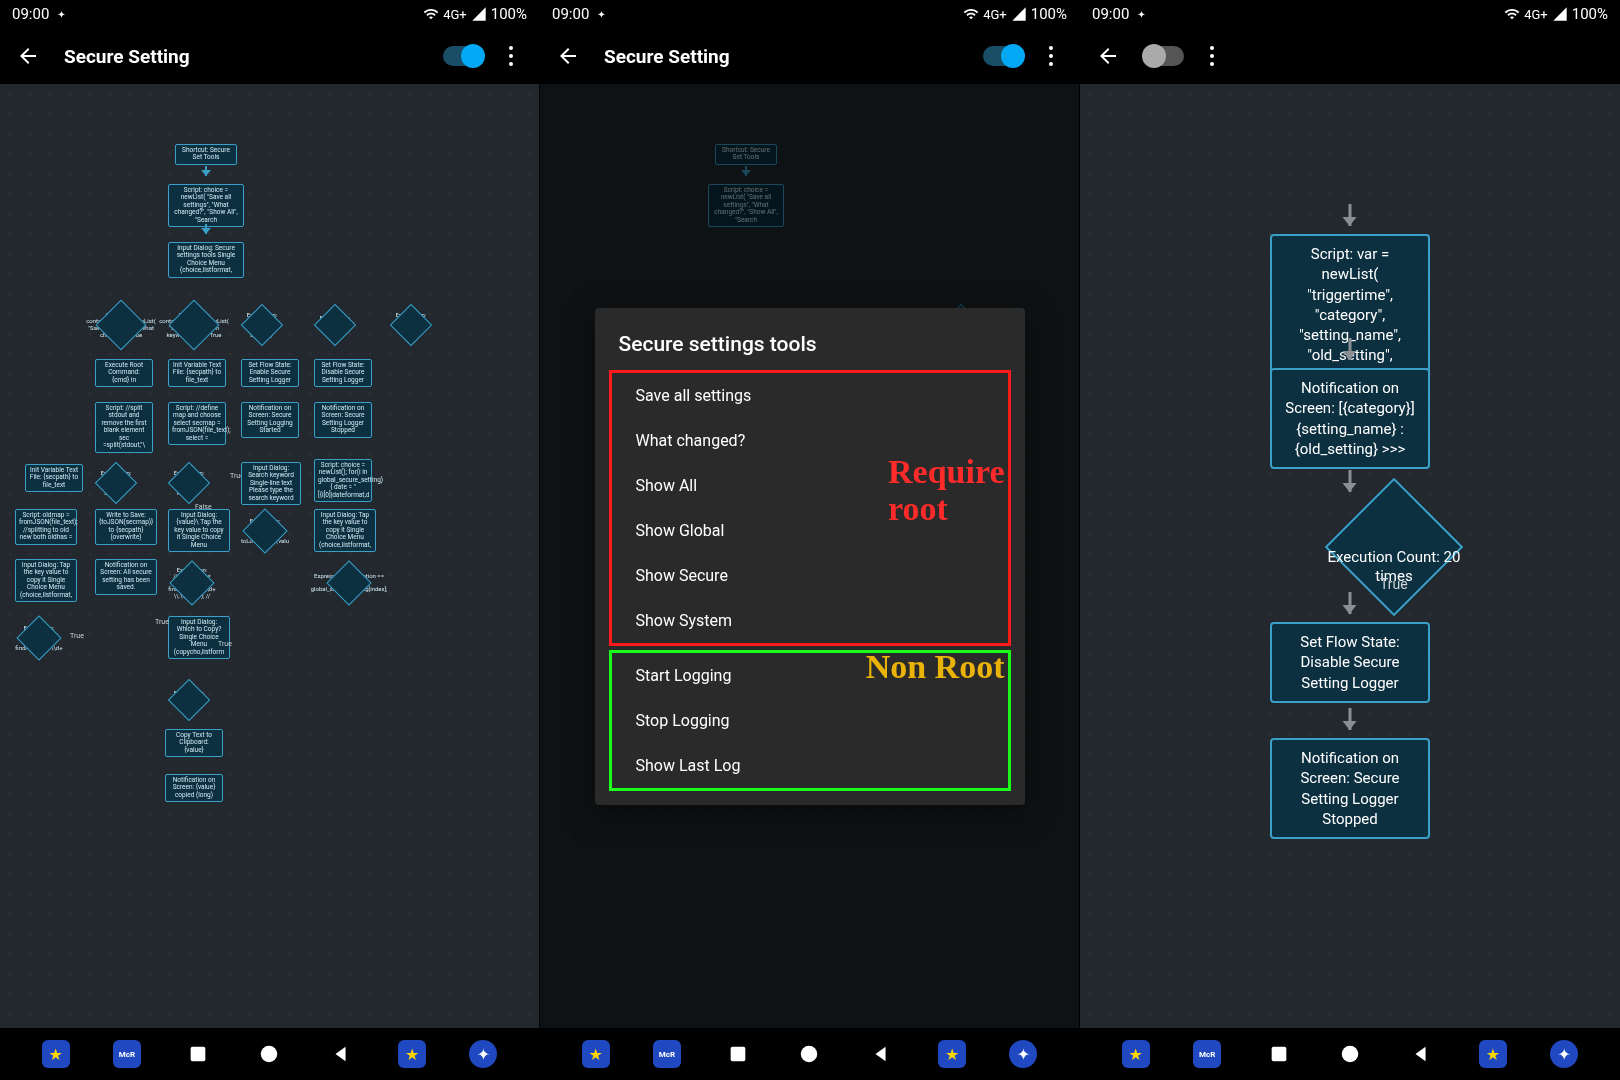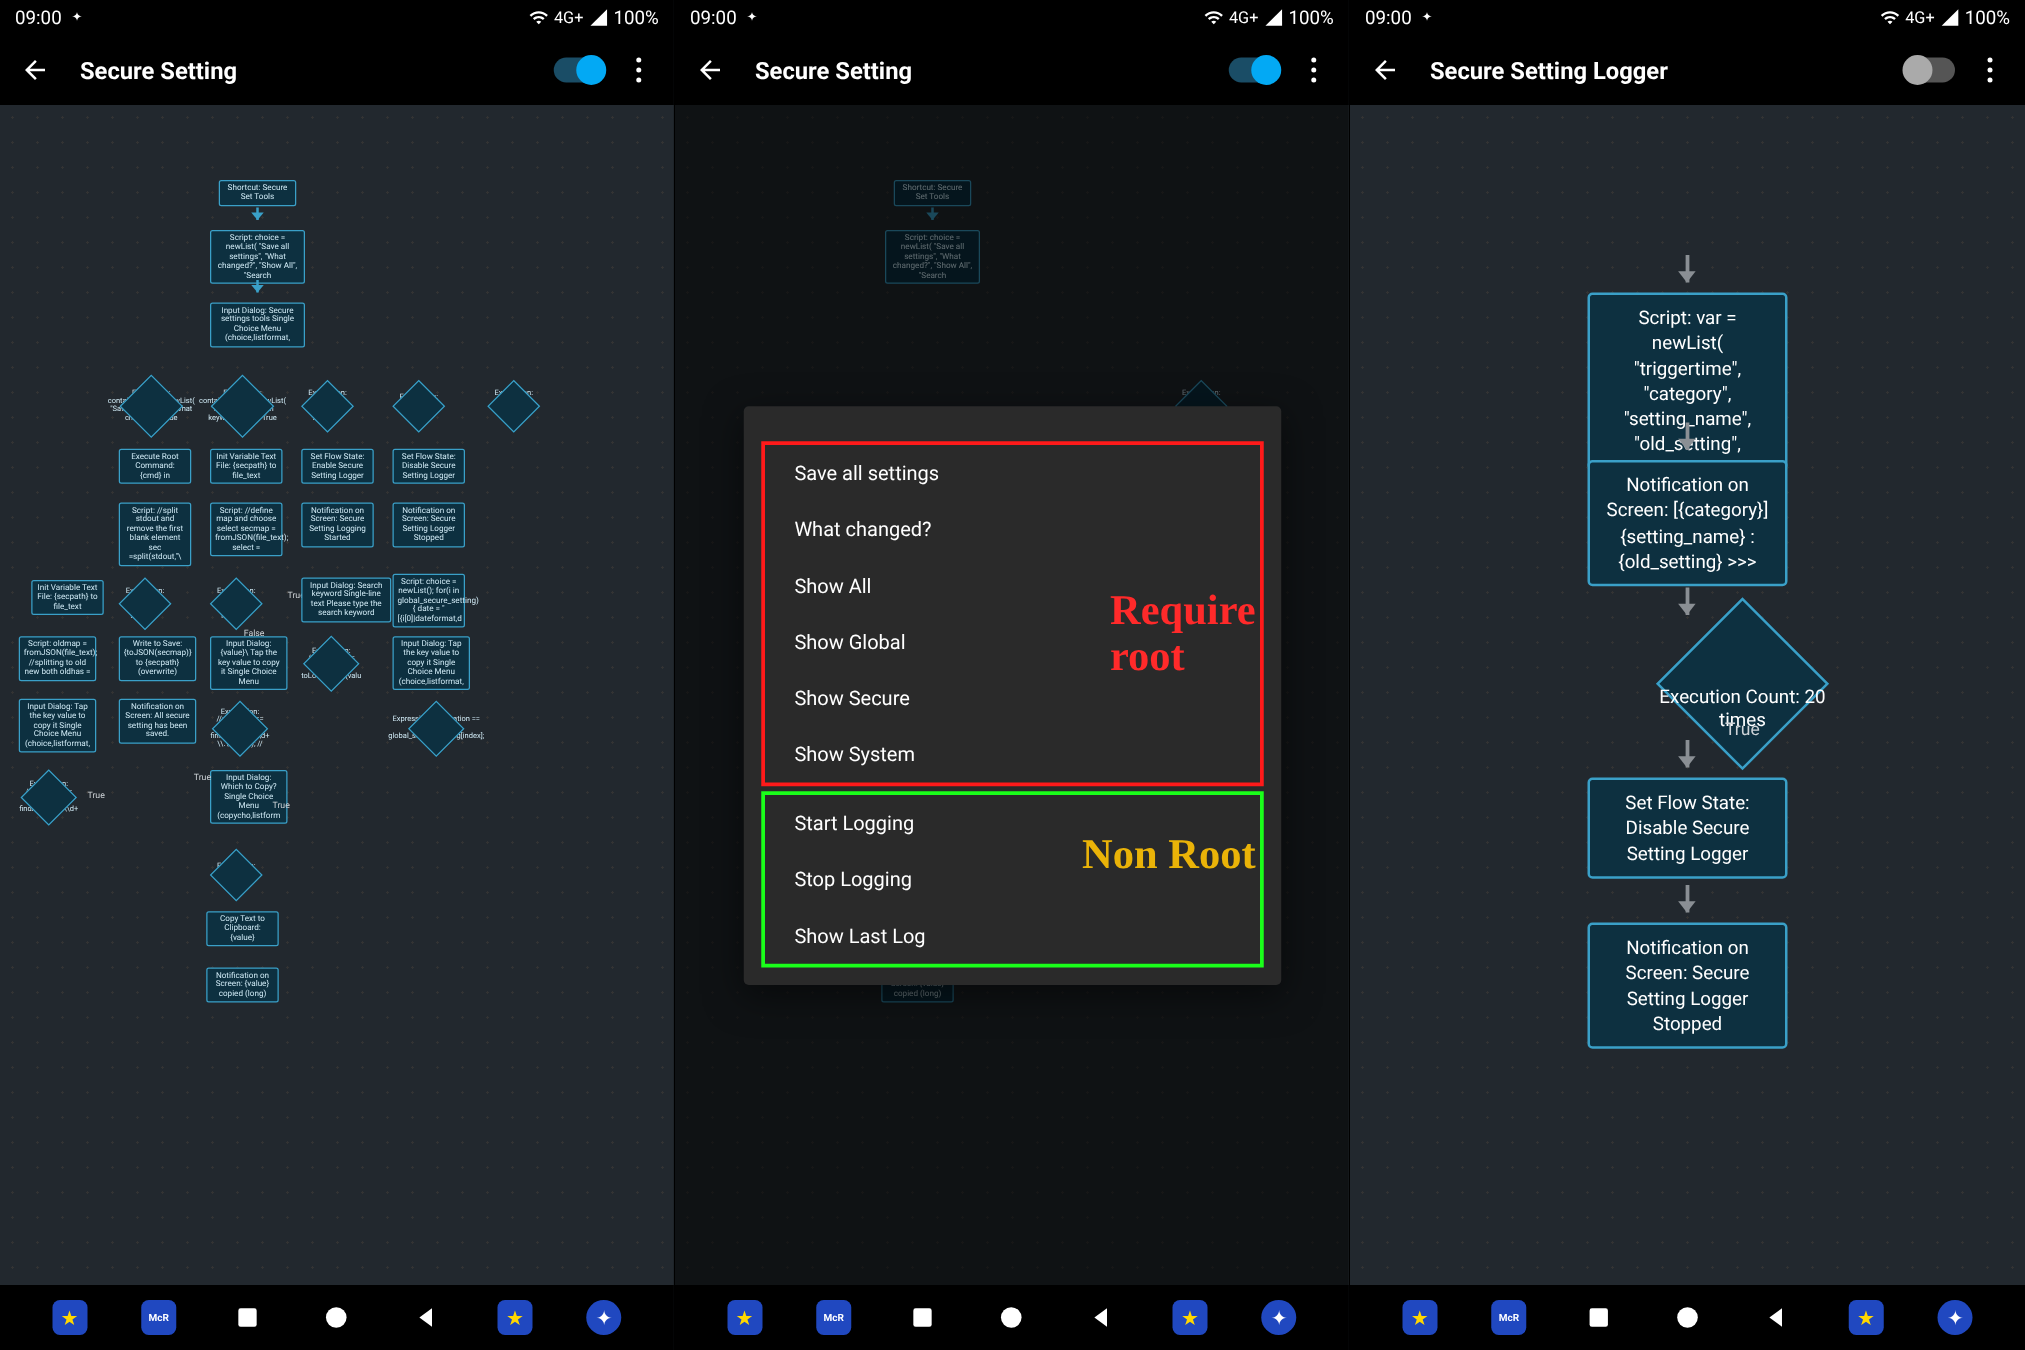--- a/index.html
+++ b/index.html
@@ -126,21 +126,21 @@
     <div class="dia-wrap" style="left:95px;top:378px;width:42px;height:42px;">
       <div class="diamond" style="position:absolute;left:6px;top:6px;width:30px;height:30px;"></div>
       <div class="dia-text">Expression: value == "Save all settings"</div>
     </div>
     <div class="dia-wrap" style="left:168px;top:378px;width:42px;height:42px;">
       <div class="diamond" style="position:absolute;left:6px;top:6px;width:30px;height:30px;"></div>
       <div class="dia-text">Expression: value == "Search keyword"</div>
     </div>
     <span class="true-label" style="left:230px;top:388px;font-size:7px;">True</span>
     <span class="true-label" style="left:195px;top:419px;font-size:7px;">False</span>
-    <div class="node" style="left:241px;top:378px;width:72px;">Input Dialog: Search keyword Single-line text Please type the search keyword</div>
+    <div class="node" style="left:241px;top:378px;width:60px;">Input Dialog: Search keyword Single-line text Please type the search keyword</div>
     <div class="node" style="left:314px;top:375px;width:58px;">Script: choice = newList(); for(i in global_secure_setting) { date = "[{i[0]|dateformat,d</div>
 
     <div class="node" style="left:15px;top:425px;width:62px;">Script: oldmap = fromJSON(file_text); //splitting to old new both oldhas =</div>
     <div class="node" style="left:95px;top:425px;width:62px;">Write to Save: {toJSON(secmap)} to {secpath} (overwrite)</div>
     <div class="node" style="left:168px;top:425px;width:62px;">Input Dialog: {value}\ Tap the key value to copy it Single Choice Menu</div>
     <div class="dia-wrap" style="left:241px;top:423px;width:48px;height:48px;">
       <div class="diamond" style="position:absolute;left:8px;top:8px;width:32px;height:32px;"></div>
       <div class="dia-text">Expression: //operation == "ok" || value = toLowerCase(valu</div>
     </div>
     <div class="node" style="left:314px;top:425px;width:62px;">Input Dialog: Tap the key value to copy it Single Choice Menu (choice,listformat,</div>
@@ -235,20 +235,21 @@
     </div>
     <div class="dia-wrap" style="left:168px;top:595px;width:42px;height:42px;">
       <div class="diamond" style="position:absolute;left:6px;top:6px;width:30px;height:30px;"></div>
       <div class="dia-text">Expression: operation == "ok"</div>
     </div>
     <div class="node" style="left:165px;top:645px;width:58px;">Copy Text to Clipboard: {value}</div>
     <div class="node" style="left:165px;top:690px;width:58px;">Notification on Screen: {value} copied (long)</div>
 
     <div class="overlay">
       <div class="dialog">
+        <div class="dialog-title">Secure settings tools</div>
         <div class="group-root">
           <div class="dialog-item">Save all settings</div>
           <div class="dialog-item">What changed?</div>
           <div class="dialog-item">Show All</div>
           <div class="dialog-item">Show Global</div>
           <div class="dialog-item">Show Secure</div>
           <div class="dialog-item">Show System</div>
         </div>
         <div class="group-nonroot">
           <div class="dialog-item">Start Logging</div>
@@ -298,21 +299,20 @@
       <svg class="sicon" viewBox="0 0 24 24" fill="#fff">
           <path d="M2 22h20V2z"></path>
         </svg>
       <span>100%</span>
     </div>
   </div>
   <div class="app-bar">
     <svg class="back-arrow" viewBox="0 0 24 24" fill="#fff">
         <path d="M20 11H7.83l5.59-5.59L12 4l-8 8 8 8 1.41-1.41L7.83 13H20v-2z"></path>
       </svg>
-    <span class="app-title">Secure Setting Logger</span>
     <div class="toggle off"></div>
     <div class="overflow">
         <span class="dot"></span>
         <span class="dot"></span>
         <span class="dot"></span>
       </div>
   </div>
   <div class="canvas">
     <div class="arrow-b" style="top:120px;height:22px;"></div>
     <div class="bignode" style="top:150px;">Script: var = newList( "triggertime", "category", "setting_name", "old_setting",</div>

